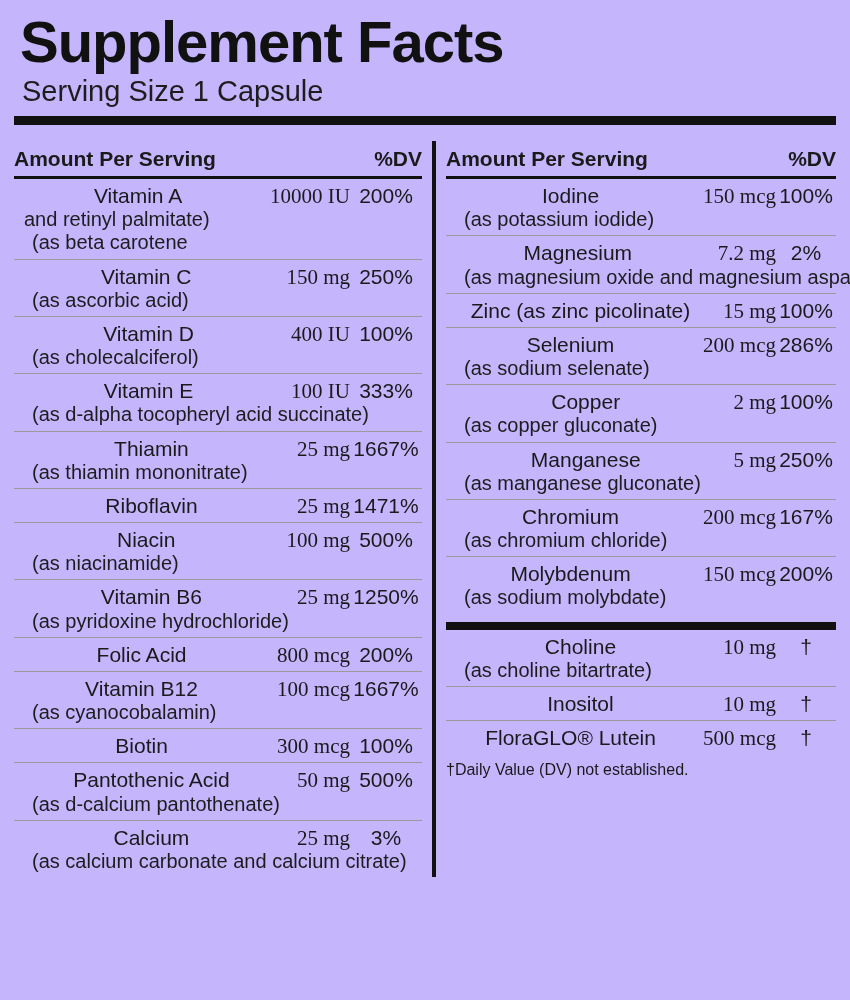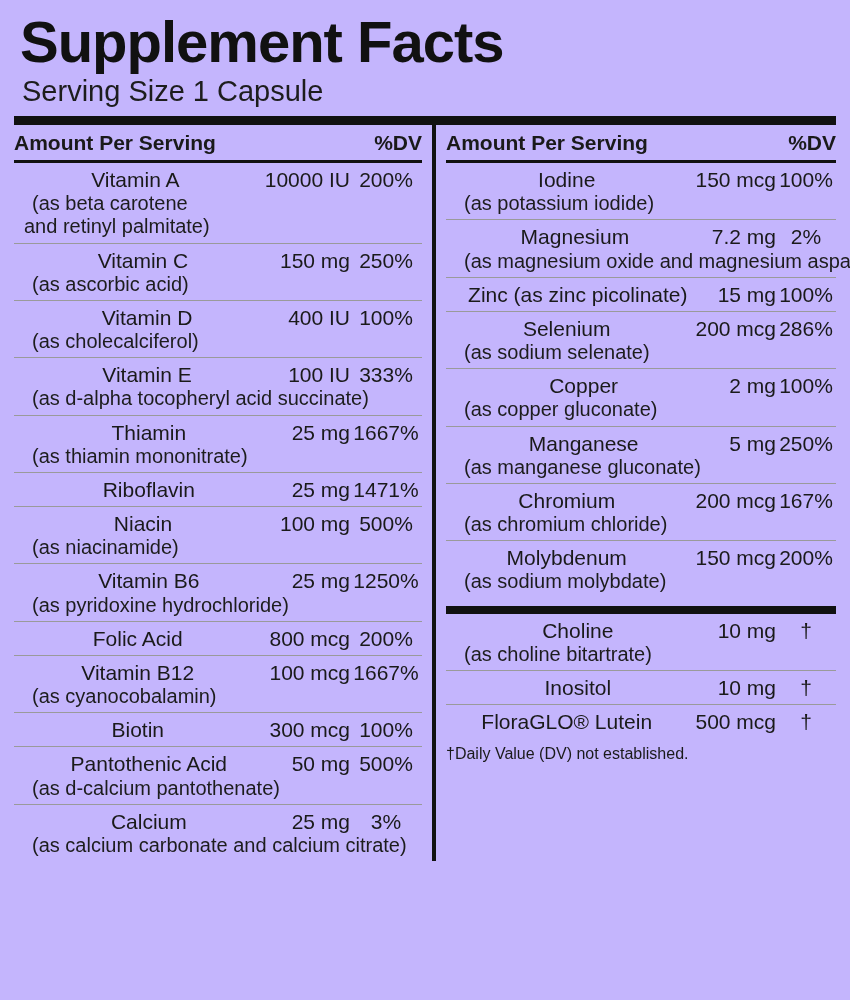--- a/index.html
+++ b/index.html
@@ -36,21 +36,21 @@
     margin: 4px 0 0 8px;
     color: #1d1d1d;
   }
   .rule-thick {
     height: 9px;
     background: #111;
     margin: 8px 0 0 0;
   }
   .cols {
     display: flex;
-    margin-top: 0;
+    margin-top: 16px;
   }
   .col {
     box-sizing: border-box;
   }
   .col-left {
     width: 418px;
     padding-right: 10px;
   }
   .col-divider {
     width: 4px;
@@ -86,20 +86,21 @@
   .nm {
     flex: 1 1 auto;
     white-space: nowrap;
     text-align: center;
   }
   .amt {
     flex: 0 0 auto;
     text-align: right;
     padding-left: 8px;
     white-space: nowrap;
+    font-family: Liberation Serif, serif;
   }
   .dv {
     flex: 0 0 auto;
     text-align: center;
     width: 72px;
     white-space: nowrap;
   }
   .col-right .dv { width: 60px; }
   .sub {
     font-size: 20px;
@@ -135,22 +136,22 @@
         <span class="h-name">Amount Per Serving</span>
         <span class="h-dv">%DV</span>
       </div>
       <div id="left-rows">
           <div class="row">
             <div class="row-main">
               <span class="nm">Vitamin A</span>
               <span class="amt">10000 IU</span>
               <span class="dv">200%</span>
             </div>
+            <div class="sub wide">and retinyl palmitate)</div>
             <div class="sub">(as beta carotene</div>
-            <div class="sub wide">and retinyl palmitate)</div>
           </div>
           <div class="row">
             <div class="row-main">
               <span class="nm">Vitamin C</span>
               <span class="amt">150 mg</span>
               <span class="dv">250%</span>
             </div>
             <div class="sub">(as ascorbic acid)</div>
           </div>
           <div class="row">

